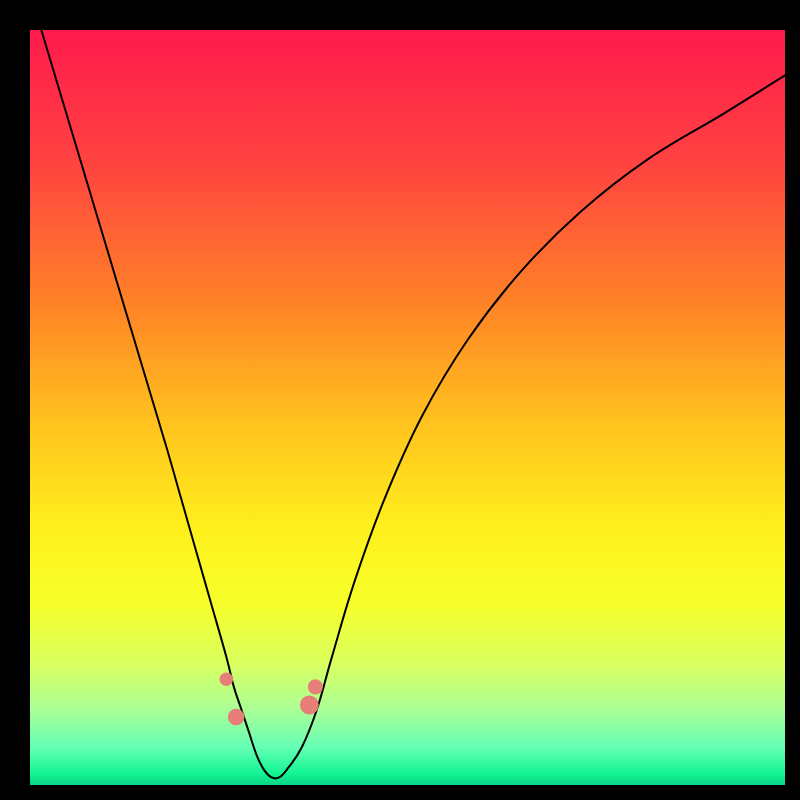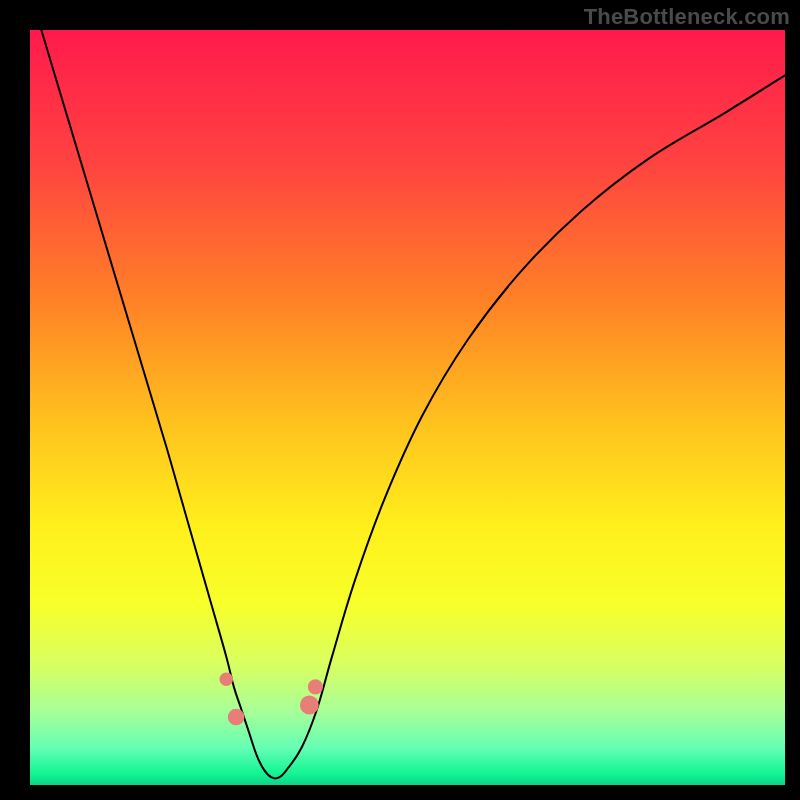--- a/index.html
+++ b/index.html
@@ -52,21 +52,20 @@
   }
   .pill {
     fill: #e77e78;
     stroke: none;
   }
 </style>
 </head>
 <body>
 
 <div class="frame">
-  <div class="watermark">TheBottleneck.com</div>
 
   <div class="plot-area">
     <svg class="gradient-bg" viewBox="0 0 100 100" preserveAspectRatio="none">
       <defs>
         <linearGradient id="bg-grad" x1="0" y1="0" x2="0" y2="1">
             <stop offset="0.00%" stop-color="#ff1a4c"></stop>
             <stop offset="18.00%" stop-color="#ff4440"></stop>
             <stop offset="36.00%" stop-color="#ff8226"></stop>
             <stop offset="52.00%" stop-color="#ffc21e"></stop>
             <stop offset="66.00%" stop-color="#fff01c"></stop>

